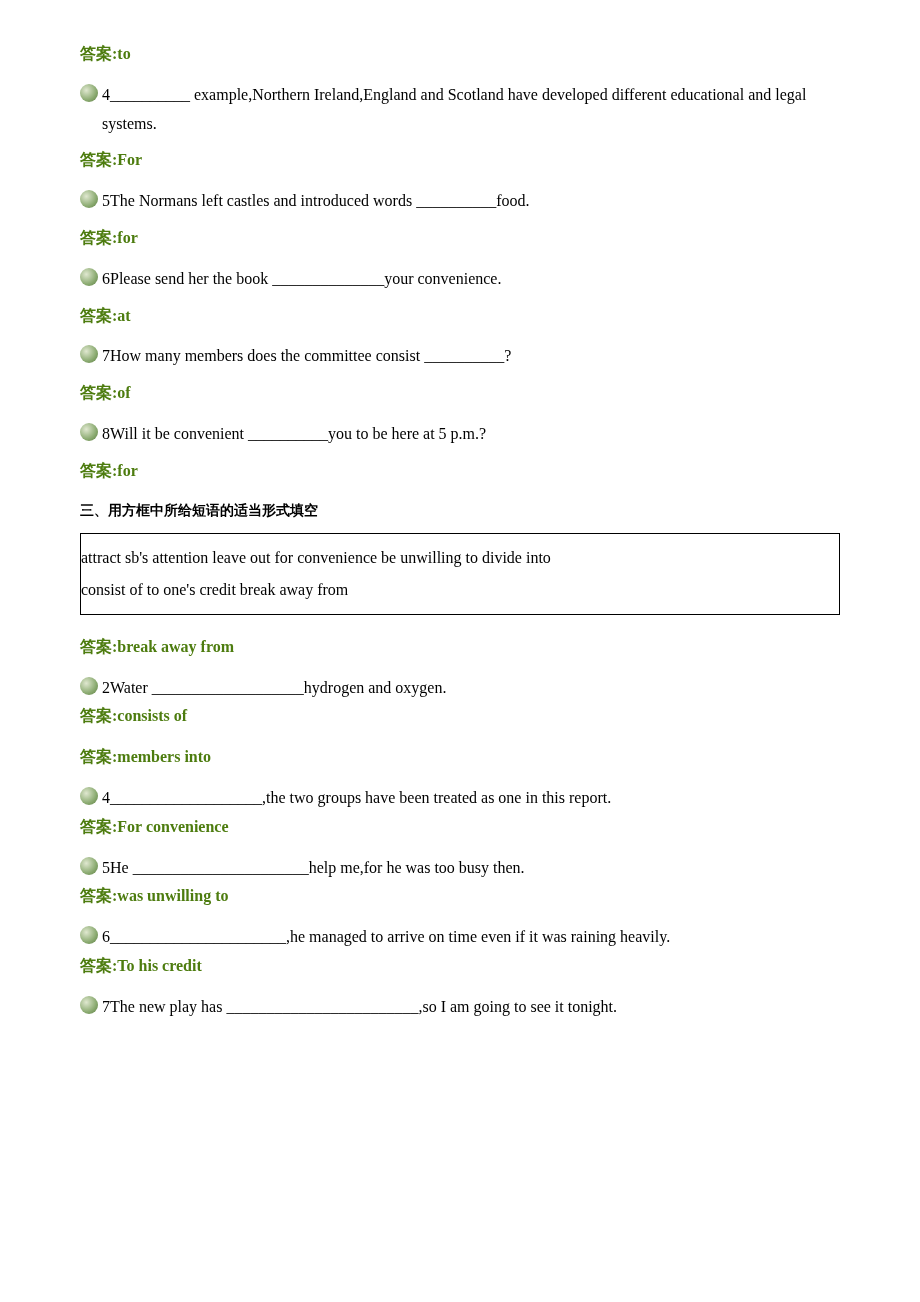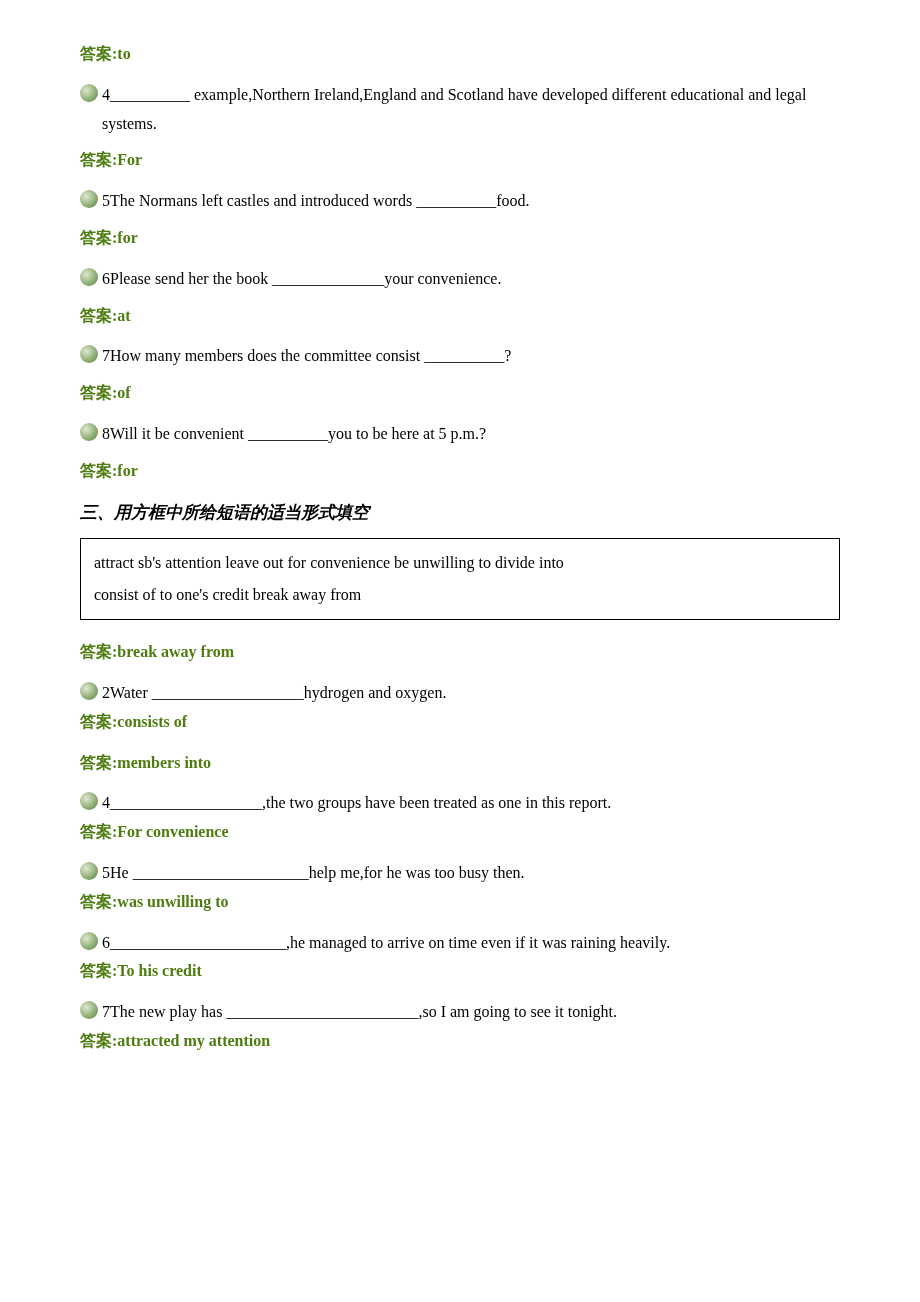--- a/index.html
+++ b/index.html
@@ -35,29 +35,28 @@
       height: 18px;
       border-radius: 50%;
       background: radial-gradient(circle at 35% 35%, #e0e8d0, #8aaa70 60%, #5a7a40);
       flex-shrink: 0;
       margin-top: 3px;
     }
     .question-text {
       flex: 1;
     }
     .section-title {
-      font-size: 17px;
+      font-size: 14px;
       font-weight: bold;
       margin-bottom: 10px;
       margin-top: 4px;
-      font-style: italic;
     }
     .phrase-box {
       border: 1.5px solid #000;
-      padding: 8px 13px;
+      padding: 8px 0;
       margin-bottom: 18px;
       line-height: 2;
     }
     .item-block {
       margin-bottom: 4px;
     }
   </style>
 </head>
 <body>
 
@@ -141,15 +140,14 @@
         <span class="ball-icon"></span>
         <span class="question-text">6______________________,he managed to arrive on time even if it was raining heavily.</span>
       </div>
       <div class="answer">答案:To his credit</div>
     </div>
     <div class="item-block">
       <div class="question-row">
         <span class="ball-icon"></span>
         <span class="question-text">7The new play has ________________________,so I am going to see it tonight.</span>
       </div>
-      <div class="answer">答案:attracted my attention</div>
     </div>
   </div>
 
 </body></html>

